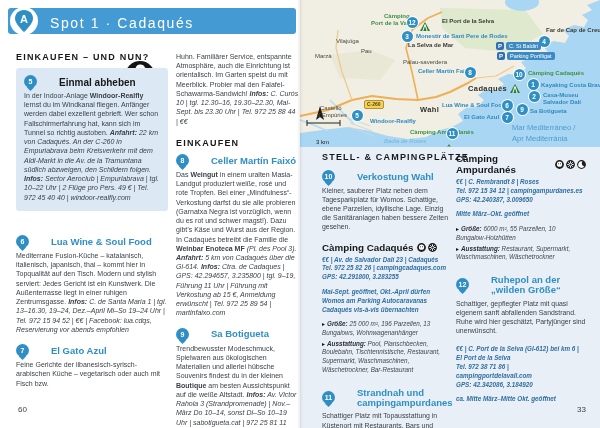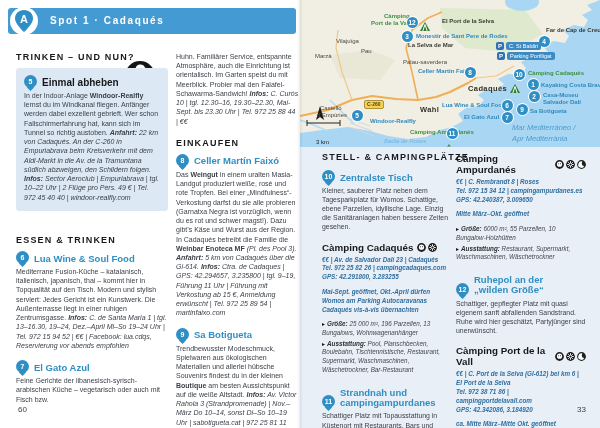--- a/index.html
+++ b/index.html
@@ -1,36 +1,36 @@
 <!DOCTYPE html>
 <html><head>
 <meta charset="utf-8">
 <style>
   html,body{margin:0;padding:0;background:#888;}
   #page{position:relative;width:600px;height:428px;background:#ffffff;overflow:hidden;
         font-family:"Liberation Sans",sans-serif;color:#3a3f47;}
   
   .topbar{position:absolute;left:8px;top:8px;width:288px;height:26px;background:#449bd3;border-radius:3px;}
-  .topbar-title{position:absolute;left:42px;top:7px;color:#fff;font-size:10px;font-weight:bold;letter-spacing:1.6px;text-align:center;}
+  .topbar-title{position:absolute;left:42px;top:7px;color:#fff;font-size:14px;font-weight:normal;letter-spacing:1.6px;text-align:center;}
   .badge{position:absolute;left:-2px;top:-5px;}
   
   .rainicon{position:absolute;left:124px;top:60px;width:32px;height:32px;}
   
   .col{position:absolute;}
   .col1{left:16px;top:52px;width:152px;}
   .col2{left:176px;top:52px;width:123px;}
   .col3{left:322px;top:170px;width:127px;}
   .col4{left:456px;top:151px;width:130px;}
   h2{margin:0 0 6px 0;font-size:9px;font-weight:bold;letter-spacing:1.2px;color:#17181a;}
   .rp-head{position:absolute;left:322px;top:152px;margin:0;}
   .body{margin:0 0 8px 0;font-size:7px;line-height:1.32;text-align:left;}
   .bluebox{background:#dce9f4;border-radius:3px;padding:7px 8px 6px 8px;margin:2px 0 24px 0;min-height:130px;}
   .bluebox .body{margin:0;}
   .spot{margin-bottom:10px;}
-  .spot-head{display:flex;align-items:flex-end;gap:5px;margin-bottom:3px;}
+  .spot-head{display:flex;align-items:center;gap:22px;margin-bottom:3px;}
   .pin{flex:0 0 auto;min-width:13px;height:13px;border-radius:50%;background:#2f8fc4;color:#fff;
        font-size:7px;font-weight:bold;display:inline-flex;align-items:center;justify-content:center;position:relative;}
   .pin::after{content:"";position:absolute;bottom:-2px;left:4px;width:5px;height:5px;background:#2f8fc4;
        transform:rotate(45deg);}
   .pin span{position:relative;}
   .spot-title{font-size:9.5px;font-weight:bold;color:#2f8fc4;line-height:1.1;padding-top:1px;}
   .spot-title.dark{color:#17181a;font-size:10px;}
   
   .camp{margin:2px 0 12px 0;}
   .camp-name-row{display:flex;align-items:center;gap:4px;margin-bottom:3px;}
@@ -55,21 +55,21 @@
   .mmark{position:absolute;width:11px;height:11px;border-radius:50%;background:#2f8fc4;color:#fff;
          font-size:6.5px;font-weight:bold;display:flex;align-items:center;justify-content:center;
          box-shadow:0 0 0 1px #fff;z-index:6;}
   .mlbl{position:absolute;white-space:nowrap;z-index:5;}
   .k-town{font-size:6px;color:#4a4a42;}
   .k-townb{font-size:6px;font-weight:bold;color:#3a3a33;}
   .k-city{font-size:7.5px;font-weight:bold;color:#32322c;letter-spacing:.4px;}
   .k-poi{font-size:6px;color:#2f89bd;font-weight:bold;}
   .k-camp{font-size:6px;color:#3f8f42;font-weight:bold;}
   .k-sea{font-size:6px;color:#74b4de;font-style:italic;}
-  .k-seab{font-size:7.5px;color:#4c9ccd;font-style:italic;}
+  .k-seab{font-size:7.5px;color:#4c9ccd;}
   .k-road{font-size:5px;font-weight:bold;color:#4f4419;background:#f7d154;border:0.5px solid #b09136;
           border-radius:2px;padding:0 2px;line-height:7px;}
   .k-scale{font-size:6px;color:#222;}
   .mpill{position:absolute;display:flex;align-items:center;gap:2px;z-index:6;}
   .p-sq{width:8px;height:8px;background:#2f6fb4;color:#fff;font-size:6px;font-weight:bold;border-radius:2px;
         display:flex;align-items:center;justify-content:center;}
   .p-lbl{background:#3b8ac4;color:#fff;font-size:5.5px;border-radius:2px;padding:1px 3px;white-space:nowrap;}
   .tent{position:absolute;z-index:6;}
   .aicon{display:block;}
 </style>
@@ -175,31 +175,30 @@
 
   <div class="rainicon">
     <svg width="32" height="32" viewBox="0 0 32 32">
       <circle cx="16" cy="16" r="15" fill="#141414"></circle>
       <path d="M10 16 a4 4 0 0 1 1.5-7.7 a5 5 0 0 1 9.5-0.5 a3.6 3.6 0 0 1 1 7.1 Z" fill="#ffffff"></path>
       <path d="M11 19 L9.6 23 M15.5 19 L14.1 23 M20 19 L18.6 23" stroke="#ffffff" stroke-width="1.6" stroke-linecap="round"></path>
     </svg>
   </div>
 
   <div class="col col1">
-    <h2>TRINKEN – UND NUN?</h2>
+    <h2>EINKAUFEN – UND NUN?</h2>
     <div class="bluebox">
       <div class="spot-head">
         <span class="pin">
             <span>5</span>
           </span>
         <span class="spot-title dark">Einmal abheben</span>
       </div>
       <p class="body"><span>In der Indoor-Anlage </span><span style="font-weight: bold;">Windoor-Realfly</span><span> lernst du im Windkanal fliegen. Anfänger werden dabei exzellent gebrieft. Wer schon Fallschirmerfahrung hat, kann sich im Tunnel so richtig austoben. </span><span style="font-weight: bold; font-style: italic;">Anfahrt:</span><span style="font-style: italic;"> 22 km von Cadaqués. An der C-260 in Empuriabrava beim Kreisverkehr mit dem Aldi-Markt in die Av. de la Tramuntana südlich abzweigen, den Schildern folgen. </span><span style="font-weight: bold; font-style: italic;">Infos:</span><span style="font-style: italic;"> Sector Aeroclub | Empuriabrava | tgl. 10–22 Uhr | 2 Flüge pro Pers. 49 € | Tel. 972 45 40 40 | windoor-realfly.com</span></p>
     </div>
-    <h2>ESSEN &amp; TRINKEN</h2>
     <div class="spot">
       <div class="spot-head">
         <span class="pin">
             <span>6</span>
           </span>
         <span class="spot-title">Lua Wine &amp; Soul Food</span>
       </div>
       <p class="body"><span>Mediterrane Fusion-Küche – katalanisch, italienisch, japanisch, thai – kommt hier in Topqualität auf den Tisch. Modern und stylish serviert: Jedes Gericht ist ein Kunstwerk. Die Außenterrasse liegt in einer ruhigen Zentrumsgasse. </span><span style="font-weight: bold; font-style: italic;">Infos:</span><span style="font-style: italic;"> C. de Santa Maria 1 | tgl. 13–16.30, 19–24, Dez.–April Mi–So 19–24 Uhr | Tel. 972 15 94 52 | €€ | Facebook: lua.cdqs, Reservierung vor abends empfohlen</span></p>
     </div>
     <div class="spot">
@@ -237,21 +236,21 @@
   </div>
 
   <h2 class="rp-head">STELL- &amp; CAMPINGPLÄTZE</h2>
 
   <div class="col col3">
     <div class="spot">
       <div class="spot-head">
         <span class="pin">
             <span>10</span>
           </span>
-        <span class="spot-title">Zentralste Tisch</span>
+        <span class="spot-title">Verkostung Wahl</span>
       </div>
       <p class="body" style="font-size:6.9px;"><span>Kleiner, sauberer Platz neben dem Tagesparkplatz für Womos. Schattige, ebene Parzellen, idyllische Lage. Einzig die Sanitäranlagen haben bessere Zeiten gesehen.</span></p>
     </div>
 
     <div class="camp">
       <div class="camp-name-row">
         <span class="camp-name">Càmping Cadaqués</span>
         <span class="amen-icons">
           <svg class="aicon" width="9" height="9" viewBox="0 0 9 9">
             <circle cx="4.5" cy="4.5" r="4.4" fill="#1d1d1d"></circle>
@@ -319,40 +318,20 @@
       <div class="spot-head">
         <span class="pin">
             <span>12</span>
           </span>
         <span class="spot-title" style="max-width:100px;">Ruhepol an der „wilden Größe“</span>
       </div>
       <p class="body" style="font-size:6.9px;"><span>Schattiger, gepflegter Platz mit quasi eigenem sanft abfallenden Sandstrand. Ruhe wird hier geschätzt, Partyjünger sind unerwünscht.</span></p>
     </div>
 
     <div class="camp">
-      <div class="camp-name-row">
-        <span class="camp-name">Càmping Port de la Vall</span>
-        <span class="amen-icons">
-          <svg class="aicon" width="9" height="9" viewBox="0 0 9 9">
-            <circle cx="4.5" cy="4.5" r="4.4" fill="#1d1d1d"></circle>
-              <circle cx="4.5" cy="4.2" r="2.6" fill="#fff"></circle>
-            <circle cx="3.5" cy="3.8" r="0.55" fill="#1d1d1d"></circle>
-              <circle cx="5.5" cy="3.8" r="0.55" fill="#1d1d1d"></circle>
-          </svg>
-          <svg class="aicon" width="9" height="9" viewBox="0 0 9 9">
-            <circle cx="4.5" cy="4.5" r="4.4" fill="#1d1d1d"></circle>
-            <path d="M4.5,1.2 L4.5,7.8 M1.2,4.5 L7.8,4.5 M2.2,2.2 L6.8,6.8 M6.8,2.2 L2.2,6.8" stroke="#fff" stroke-width="0.9"></path>
-            <circle cx="4.5" cy="4.5" r="1.1" fill="#1d1d1d"></circle>
-          </svg>
-          <svg class="aicon" width="9" height="9" viewBox="0 0 9 9">
-            <circle cx="4.5" cy="4.5" r="4.4" fill="#1d1d1d"></circle>
-            <path d="M5.5,1.6 a3.2,3.2 0 1 0 1.8,4.4 a2.6,2.6 0 0 1 -1.8,-4.4 Z" fill="#fff"></path>
-          </svg>
-        </span>
-      </div>
       <div class="cinfo">€€ | C. Port de la Selva (GI-612) bei km 6 | El Port de la Selva</div>
       <div class="cinfo">Tel. 972 38 71 86 | campingportdelavall.com</div>
       <div class="cinfo">GPS: 42.342086, 3.184920</div>
       <div class="cseason">ca. Mitte März–Mitte Okt. geöffnet</div>
 
     </div>
   </div>
 
   <div class="pagenum pn-left">60</div>
   <div class="pagenum pn-right">33</div>

